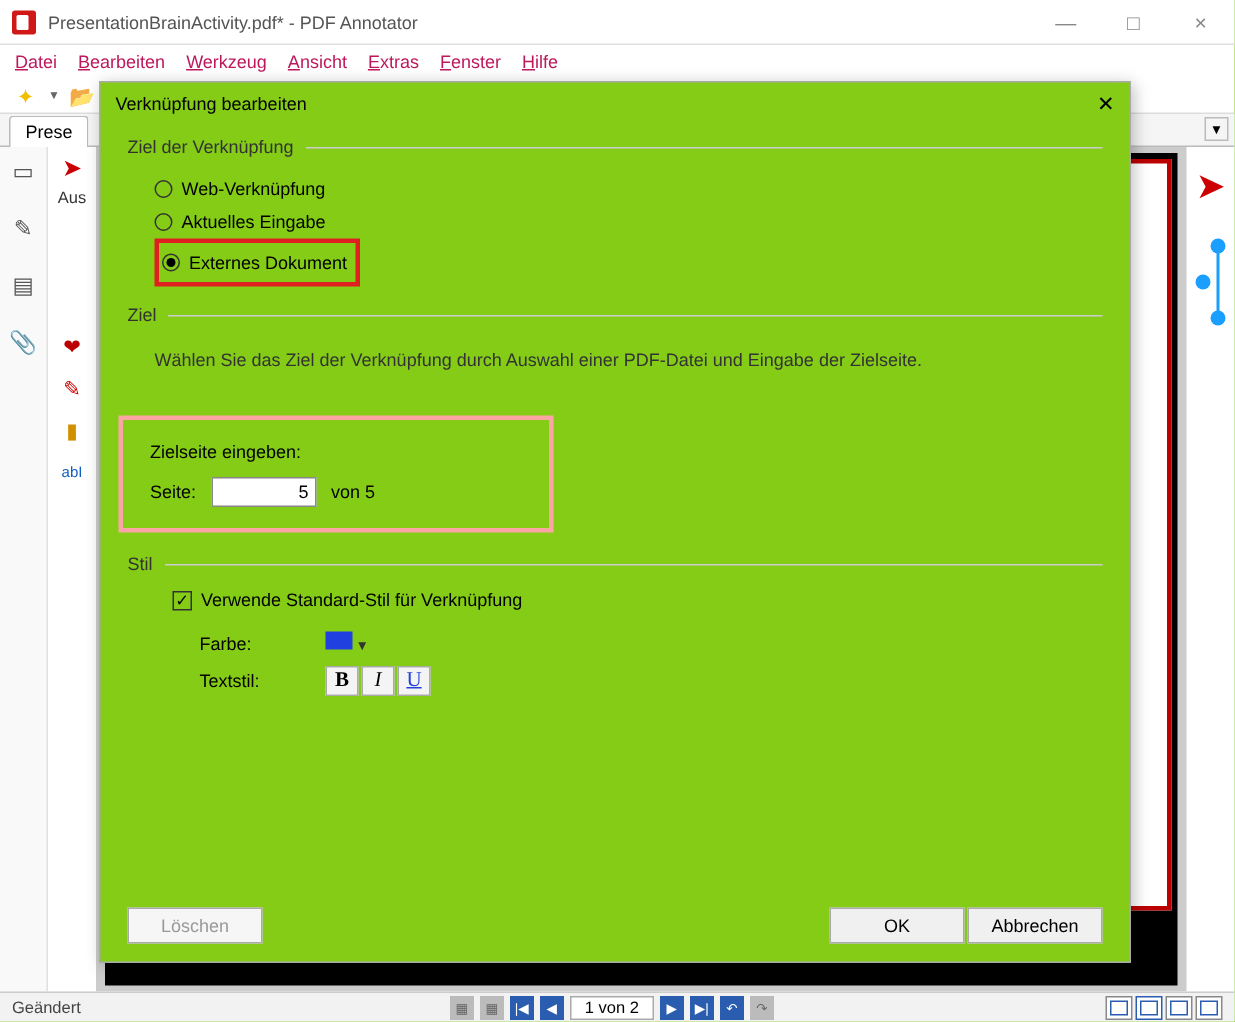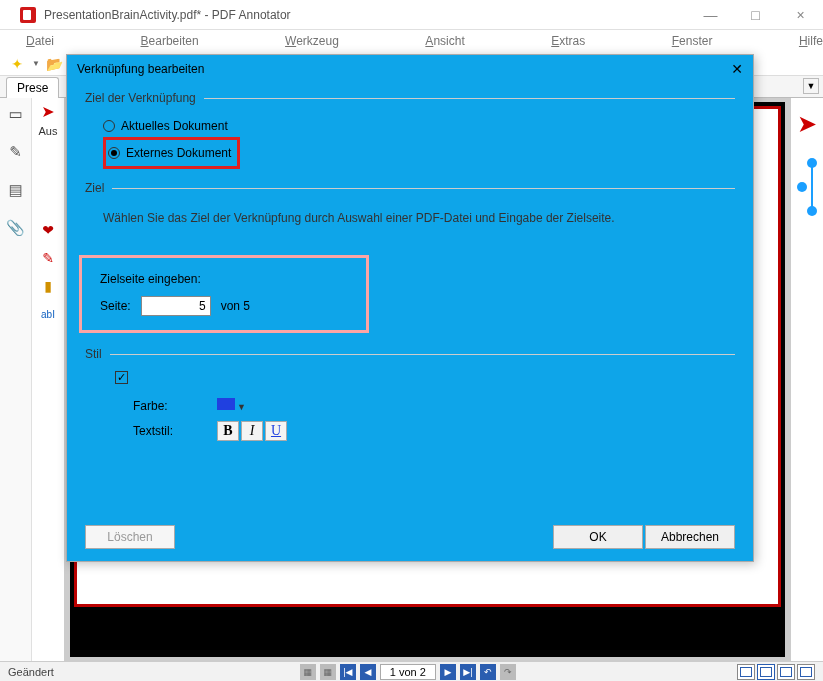--- a/index.html
+++ b/index.html
@@ -1,27 +1,27 @@
 <!DOCTYPE html>
 <html><head>
 <meta charset="utf-8">
 <style>
 * { box-sizing: border-box; margin: 0; padding: 0; }
 body { font-family: "Segoe UI", Tahoma, sans-serif; font-size: 12px; color: #000; background: #fff; width: 823px; height: 681px; position: relative; overflow: hidden; }
 
 
-.titlebar { height: 30px; background: #fff; border-bottom: 1px solid #e0e0e0; display: flex; align-items: center; padding-left: 20px; }
+.titlebar { height: 30px; background: #fff; border-bottom: 1px solid #e0e0e0; display: flex; align-items: center; padding-left: 8px; }
 .titlebar .app-icon { width: 16px; height: 16px; background: #d01818; border-radius: 2px; position: relative; margin-right: 8px; }
 .titlebar .app-icon::after { content: ''; position: absolute; left: 3px; top: 3px; width: 8px; height: 10px; background: #fff; border-radius: 1px; }
 .titlebar .title-text { color: #555; font-size: 12px; }
 .titlebar .window-controls { margin-left: auto; display: flex; }
 .titlebar .window-controls span { width: 45px; height: 30px; display: flex; align-items: center; justify-content: center; color: #888; font-size: 14px; }
 
 
-.menubar { height: 22px; display: flex; align-items: center; padding-left: 26px; gap: 14px; color: #737373; justify-content: space-between; }
+.menubar { height: 22px; display: flex; align-items: center; padding-left: 10px; gap: 14px; color: #be185d; }
 .menubar span { font-size: 12px; text-decoration: underline; text-decoration-color: transparent; cursor: default; }
 .menubar span::first-letter { text-decoration: underline; }
 
 
 .toolbar-row { height: 24px; display: flex; align-items: center; padding-left: 8px; gap: 6px; border-bottom: 1px solid #ddd; }
 .toolbar-row .tb-icon { width: 18px; height: 18px; display: flex; align-items: center; justify-content: center; }
 .toolbar-row .star { color: #f0c000; font-size: 14px; }
 .toolbar-row .folder { color: #c89838; font-size: 14px; }
 .toolbar-row .dd { font-size: 8px; color: #666; }
 
@@ -51,21 +51,21 @@
 .right-link-shape .d2 { top: 24px; left: 0; }
 .right-link-shape .d3 { top: 48px; left: 10px; }
 .right-link-shape .ln { width: 2px; height: 50px; background: #1a9fff; position: absolute; left: 14px; top: 5px; }
 
 
 .canvas { flex: 1; background: #ccc; position: relative; }
 .page { position: absolute; left: 6px; right: 6px; top: 4px; bottom: 4px; background: #000; }
 .page-inner { position: absolute; left: 4px; right: 4px; top: 4px; bottom: 50px; background: #fff; border: 3px solid #b00; }
 
 
-.dialog { position: absolute; left: 66px; top: 54px; width: 688px; height: 508px; background: #0ea5e9; border: 1px solid #aaa; box-shadow: 2px 2px 10px rgba(0,0,0,0.25); z-index: 100; }
+.dialog { position: absolute; left: 66px; top: 54px; width: 688px; height: 588px; background: #84cc16; border: 1px solid #aaa; box-shadow: 2px 2px 10px rgba(0,0,0,0.25); z-index: 100; }
 .dialog-title { height: 28px; display: flex; align-items: center; padding: 0 10px; font-size: 12px; }
 .dialog-title .close { margin-left: auto; font-size: 14px; cursor: default; }
 .dialog-body { padding: 8px 18px 0 18px; display: flex; gap: 4px; }
 .dialog-left { flex: 1; }
 .dialog-right { width: 320px; }
 
 .fieldset-label { display: flex; align-items: center; font-size: 12px; color: #333; margin-bottom: 10px; }
 .fieldset-label .line { flex: 1; height: 1px; background: #ccc; margin-left: 8px; }
 
 .radio-group { padding-left: 18px; margin-bottom: 4px; }
@@ -202,21 +202,25 @@
     <div class="dialog-left">
 
       <div class="fieldset-label">
         <span>Ziel der Verknüpfung</span>
         <span class="line"></span>
       </div>
 
       <div class="radio-group">
         <div class="radio-row">
           <span class="radio"></span>
-          <span>Aktuelles Dokument</span>
+          <span>Web-Verknüpfung</span>
+        </div>
+        <div class="radio-row">
+          <span class="radio"></span>
+          <span>Aktuelles Eingabe</span>
         </div>
         <div class="highlight-red">
           <div class="radio-row">
             <span class="radio checked"></span>
             <span>Externes Dokument</span>
           </div>
         </div>
       </div>
 
       <div class="fieldset-label" style="margin-top:12px">
@@ -234,20 +238,21 @@
         </div>
       </div>
 
       <div class="fieldset-label">
         <span>Stil</span>
         <span class="line"></span>
       </div>
       <div class="stil-section">
         <div class="chk-row">
           <span class="chk">✓</span>
+          <span>Verwende Standard-Stil für Verknüpfung</span>
         </div>
         <div class="style-row">
           <span class="lbl2">Farbe:</span>
           <span><span class="color-swatch"></span><span class="dd-arrow">▼</span></span>
         </div>
         <div class="style-row">
           <span class="lbl2">Textstil:</span>
           <div class="text-btns">
             <span class="text-btn b">B</span>
             <span class="text-btn i">I</span>

